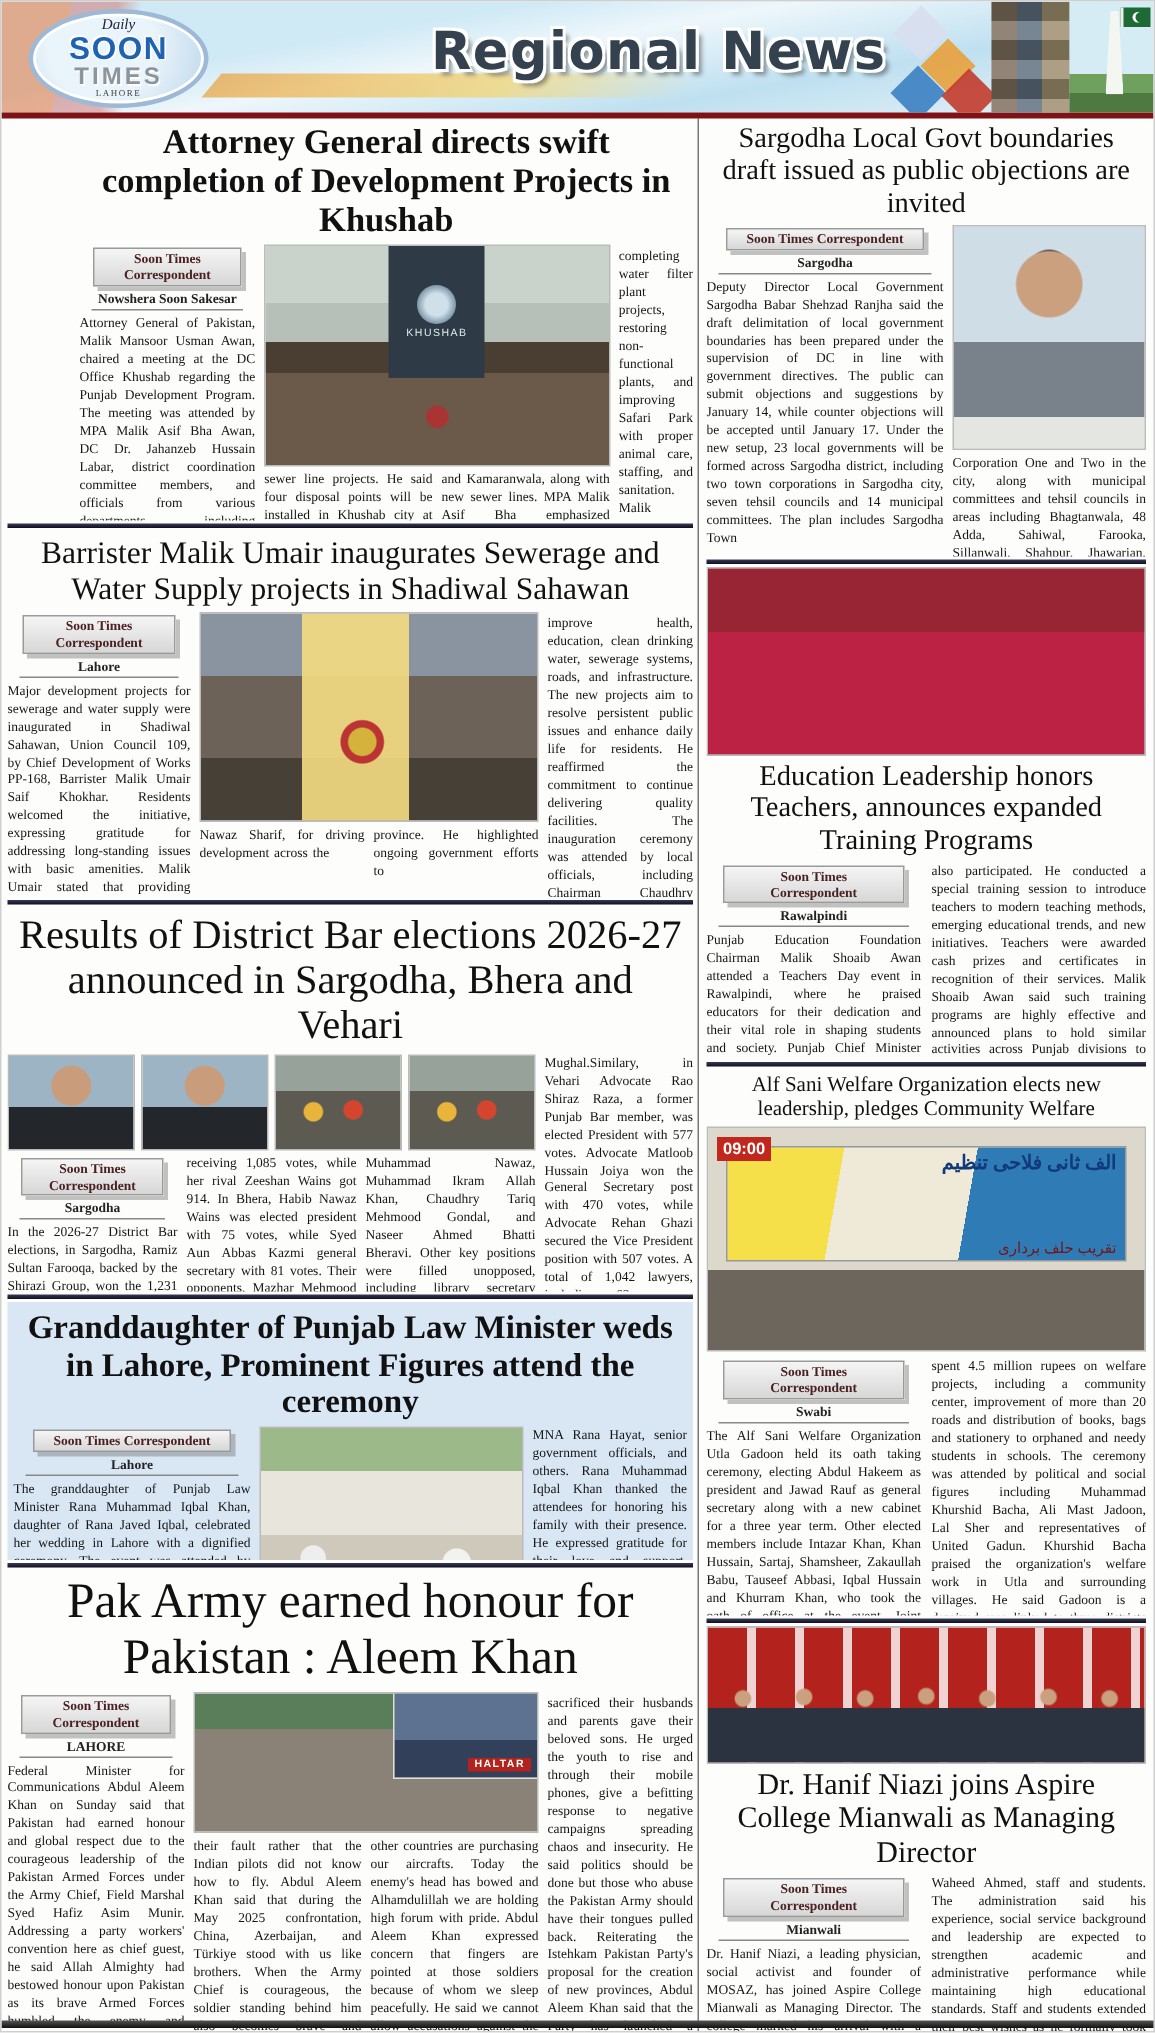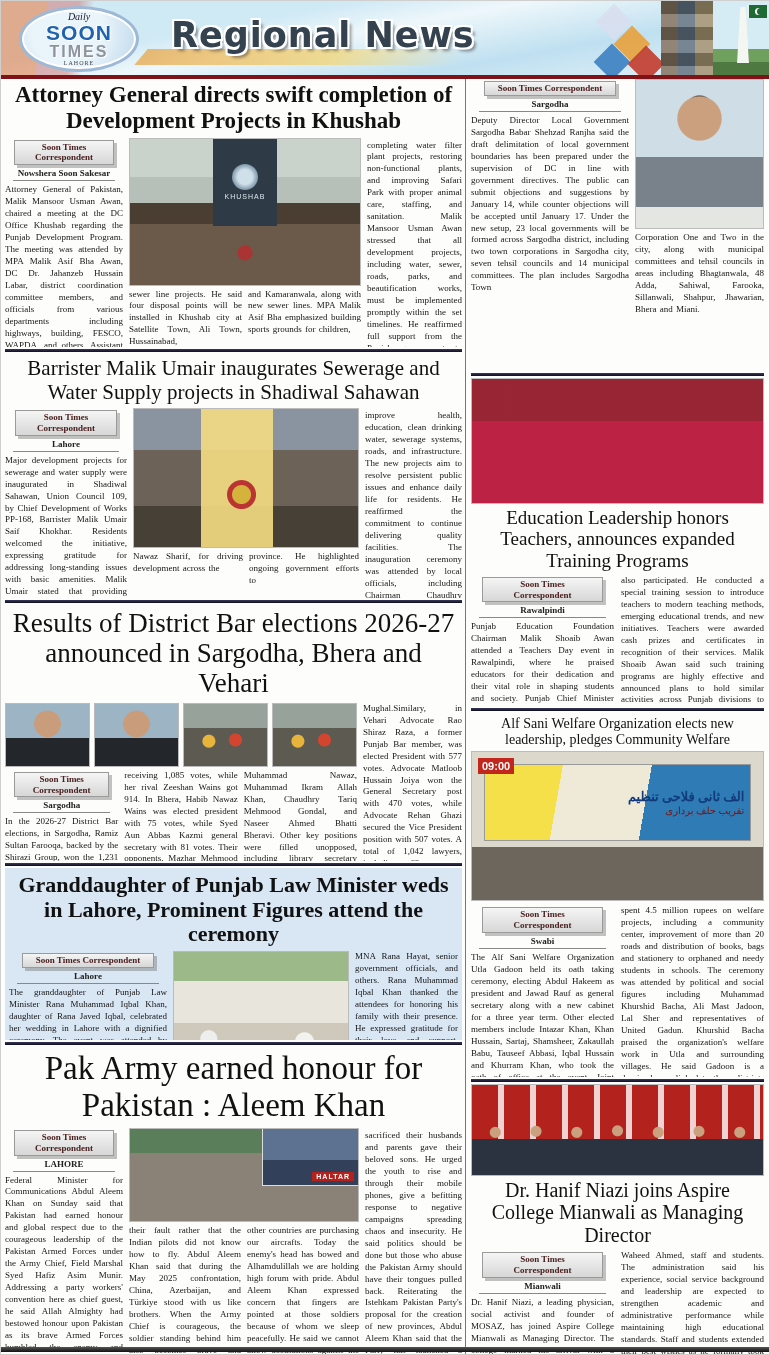--- a/index.html
+++ b/index.html
@@ -26,21 +26,21 @@
     display:flex; flex-direction:column; align-items:center; justify-content:center;
     box-shadow:0 0 0 2px #fff inset;
   }
   .logo-daily { font-style:italic; font-size:10px; color:#223; line-height:1; }
   .logo-soon { font-family:"Liberation Sans",sans-serif; font-weight:bold; font-size:21px; letter-spacing:1px;
     color:#1f63b0; line-height:1; text-shadow:1px 1px 0 #fff,-1px -1px 0 #fff; }
   .logo-times { font-family:"Liberation Sans",sans-serif; font-weight:bold; font-size:16px; letter-spacing:2px;
     color:#8d949c; line-height:1.1; text-shadow:1px 1px 0 #fff; }
   .logo-sub { font-size:6px; color:#444; letter-spacing:1px; }
   .mh-title {
-    position:absolute; left:170px; top:14px; width:420px; text-align:left;
+    position:absolute; left:170px; top:14px; width:420px; text-align:right;
     font-family:"DejaVu Sans","Liberation Sans",sans-serif; font-weight:bold; font-size:35px; letter-spacing:1px;
     color:#33424e;
     text-shadow:-2px -2px 0 #fff,2px -2px 0 #fff,-2px 2px 0 #fff,2px 2px 0 #fff,4px 4px 3px rgba(40,40,40,.45);
   }
   .diamond { position:absolute; width:26px; height:26px; transform:rotate(45deg); opacity:.9; }
   .d1 { left:600px; top:8px;  background:#d8dff0; }
   .d2 { left:618px; top:30px; background:#e8a13c; }
   .d3 { left:598px; top:48px; background:#3b7fc2; }
   .d4 { left:632px; top:50px; background:#c23b2e; }
   .mh-collage {
@@ -129,21 +129,21 @@
   }
   .ph-rally { height:94px;
     background:linear-gradient(#5a7d5a 0 26%, #8a8276 26% 100%); }
   .ph-rally .inset { position:absolute; right:0; top:0; width:42%; height:62%;
     background:linear-gradient(#5d7290 0 55%, #32405a 55% 100%); border-left:1px solid #ddd; border-bottom:1px solid #ddd; }
   .podium-sign { position:absolute; right:4px; bottom:4px; background:#b3221c; color:#fff;
     font-family:"Liberation Sans",sans-serif; font-size:7px; font-weight:bold; padding:1px 4px; letter-spacing:1px; }
   .ph-banner { height:150px; background:linear-gradient(#ddd8cc 0 64%, #6d665c 64% 100%); }
   .ph-banner .banner { position:absolute; left:4%; top:8%; width:92%; height:52%;
     background:linear-gradient(100deg,#f5e04a 0 28%, #efe9d8 28% 60%, #2e7bb5 60% 100%);
-    border:1px solid #999; display:flex; flex-direction:column; align-items:flex-end; justify-content:center;
+    border:1px solid #999; display:flex; flex-direction:column; align-items:flex-end; justify-content:space-between;
     padding:2px 6px; }
   .banner-urdu { font-size:13px; font-weight:bold; color:#123a7a; line-height:1.25; direction:rtl; }
   .banner-urdu2 { font-size:10px; color:#7a1212; direction:rtl; }
   .banner-time { position:absolute; left:6px; top:6px; background:#c2271d; color:#fff;
     font-family:"Liberation Sans",sans-serif; font-size:11px; font-weight:bold; padding:2px 4px; }
   .ph-redwall { height:92px;
     background:
       repeating-linear-gradient(90deg, transparent 0 26px, rgba(255,255,255,.8) 26px 32px),
       linear-gradient(#b3221c 0 64%, #8a1a16 64% 100%); }
   .ph-redwall .people { position:absolute; left:0; bottom:0; width:100%; height:58%;
@@ -151,21 +151,21 @@
       radial-gradient(circle at 8% 18%, #caa07e 0 5px, transparent 6px),
       radial-gradient(circle at 22% 16%, #caa07e 0 5px, transparent 6px),
       radial-gradient(circle at 36% 18%, #caa07e 0 5px, transparent 6px),
       radial-gradient(circle at 50% 15%, #caa07e 0 5px, transparent 6px),
       radial-gradient(circle at 64% 18%, #caa07e 0 5px, transparent 6px),
       radial-gradient(circle at 78% 16%, #caa07e 0 5px, transparent 6px),
       radial-gradient(circle at 92% 18%, #caa07e 0 5px, transparent 6px),
       linear-gradient(transparent 0 30%, #2c3340 30% 100%);
   }
   
-  .art-attorney { height:268px; }
+  .art-attorney { height:268px;margin-left:48px; }
   .hl-attorney { font-size:23px; }
   .art-attorney .c1 { width:118px; }
   .art-attorney .mid { width:232px; }
   .art-attorney .c4 { flex:1; padding-top:2px; }
   .art-barrister { height:244px; }
   .hl-barrister { font-size:21px; }
   .art-barrister .c1 { width:122px; }
   .art-barrister .mid { width:226px; }
   .art-barrister .c4 { flex:1; padding-top:2px; }
   .art-bar { height:256px; }
@@ -364,20 +364,21 @@
           <div class="c4">
             <p class="txt">sacrificed their husbands and parents gave their beloved sons. He urged the youth to rise and through their mobile phones, give a befitting response to negative campaigns spreading chaos and insecurity. He said politics should be done but those who abuse the Pakistan Army should have their tongues pulled back. Reiterating the Istehkam Pakistan Party's proposal for the creation of new provinces, Abdul Aleem Khan said that the Party has launched a movement for this mission. We want immediate and sustainable solutions to the problems of people in far-flung areas. We will not change the names of provinces; new provinces should be created in Punjab as North, South, West, and East Punjab. For this purpose, political parties must rise above narrow-mindedness and show magnanimity as it is in everyone's own interest.</p>
           </div>
         </div>
       </article>
     </div>
 
     <div class="right-col">
 
       <article class="art art-sargodha">
+        <h2 class="hl hl-sargodha">Sargodha Local Govt boundaries draft issued as public objections are invited</h2>
         <div class="row">
           <div class="c1">
             <div class="byline">
               <span>Soon Times Correspondent</span>
             </div>
             <div class="dateline">Sargodha</div>
             <p class="txt">Deputy Director Local Government Sargodha Babar Shehzad Ranjha said the draft delimitation of local government boundaries has been prepared under the supervision of DC in line with government directives. The public can submit objections and suggestions by January 14, while counter objections will be accepted until January 17. Under the new setup, 23 local governments will be formed across Sargodha district, including two town corporations in Sargodha city, seven tehsil councils and 14 municipal committees. The plan includes Sargodha Town</p>
           </div>
           <div class="pcolm">
             <div class="photo ph-portrait"></div>

